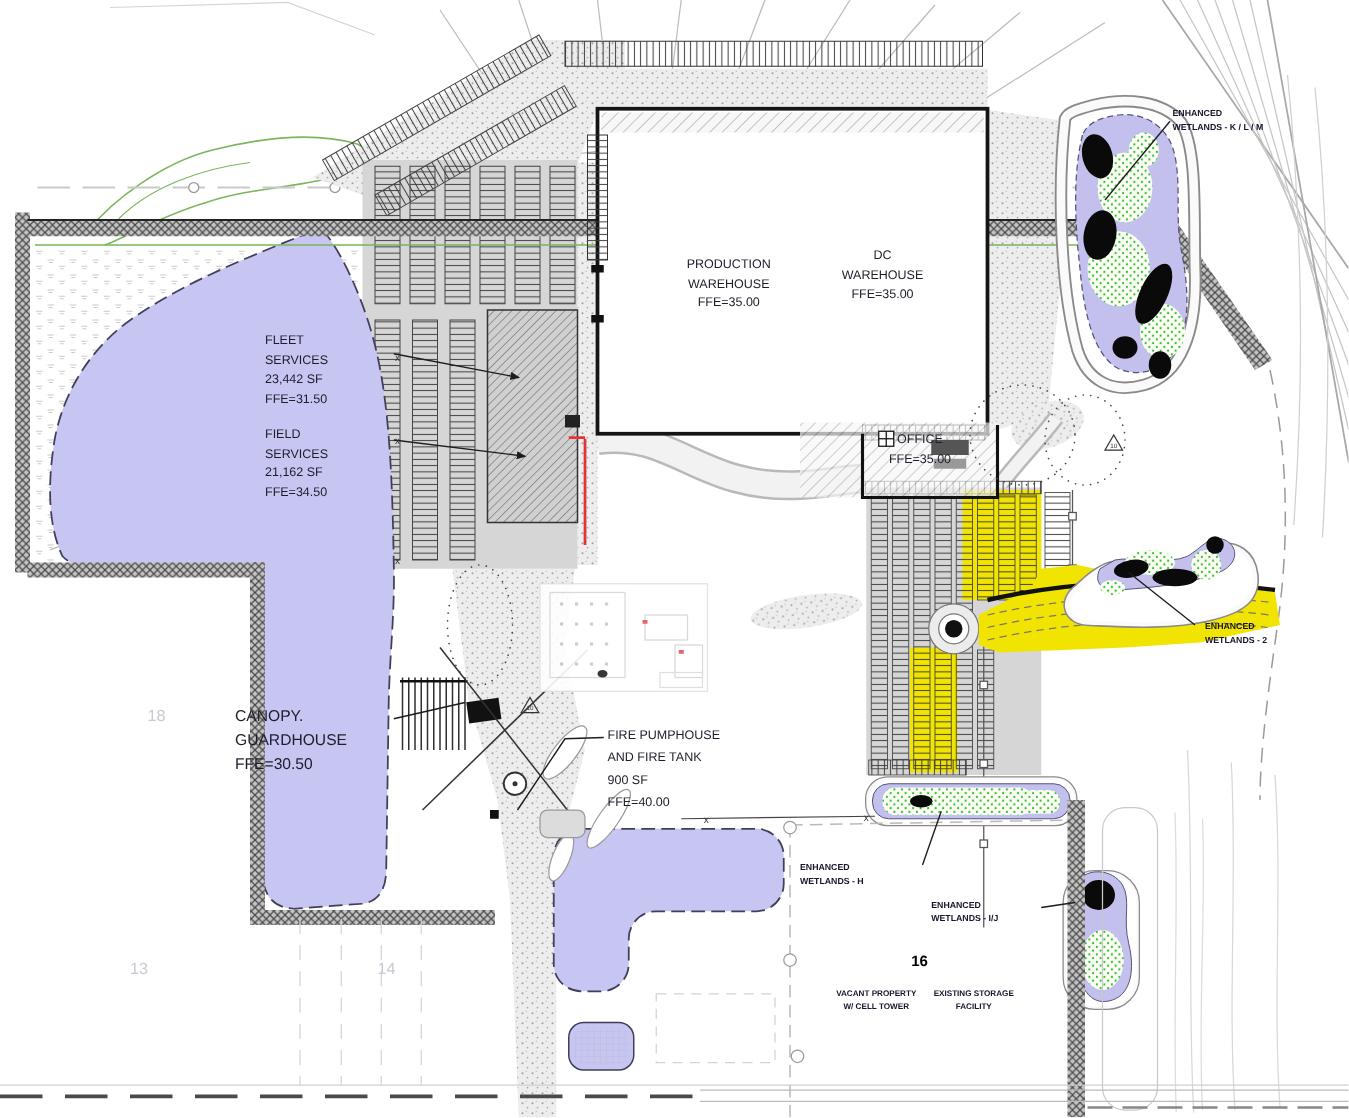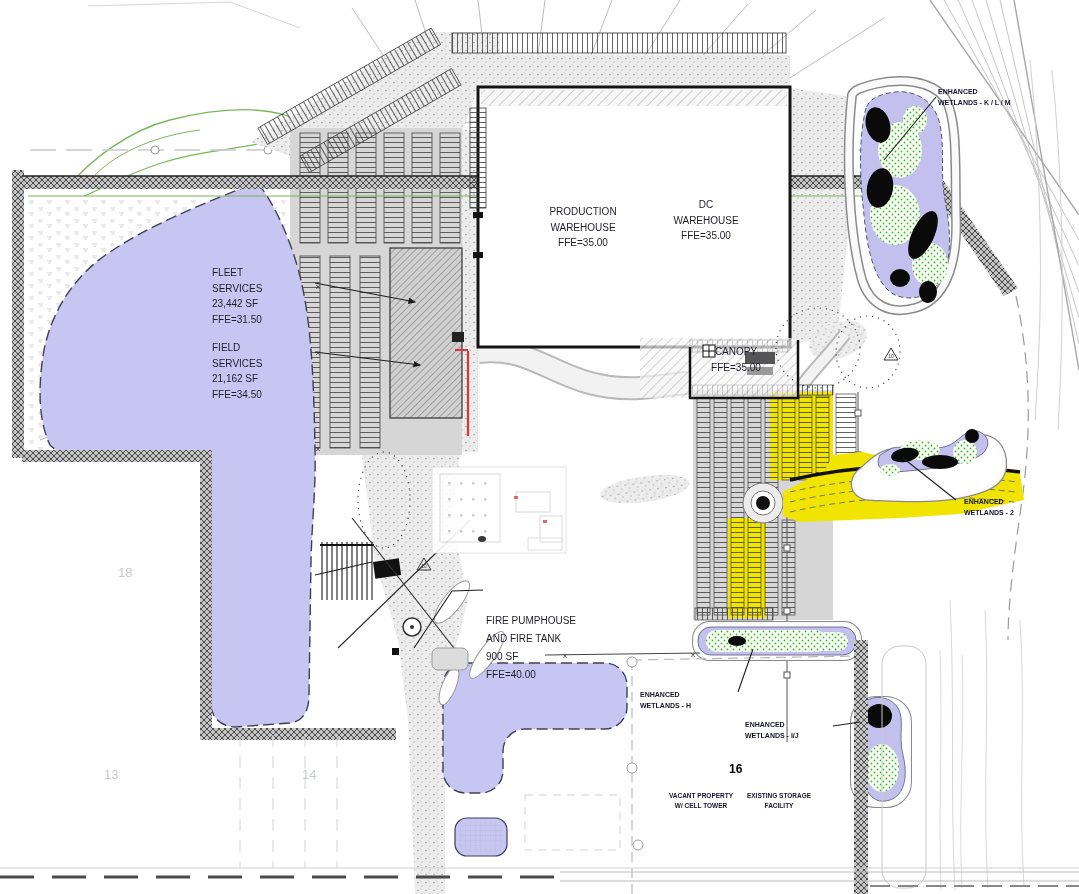--- a/index.html
+++ b/index.html
@@ -7,21 +7,21 @@
           font-family:"Liberation Sans",sans-serif;}
   svg.base{position:absolute;left:0;top:0;}
   .lbl{position:absolute;color:#1d1d2b;font-size:10px;line-height:15.5px;white-space:nowrap;}
   .lbl.right{text-align:left;}
   .lbl.center{text-align:center;}
   .lbl.small{font-size:7px;font-weight:bold;line-height:11px;color:#14142a;}
   .lbl.tiny{font-size:6.5px;font-weight:bold;line-height:10px;color:#14142a;}
   .parcel{position:absolute;color:#c6cad2;font-size:13px;}
   .parcel.p16{color:#000000;font-size:12px;font-weight:bold;}
   .canopyl{font-size:12.5px;line-height:19px;}
-  .firel{line-height:18px;margin-top:32px;}
+  .firel{line-height:18px;}
 </style>
 </head>
 <body>
 
 <div class="canvas">
 
 <svg class="base" width="1079" height="894" viewBox="0 0 1079 894">
   <defs>
     <pattern id="stip" width="8" height="8" patternUnits="userSpaceOnUse">
       <rect width="8" height="8" fill="#ededed"></rect>
@@ -455,24 +455,29 @@
 </div>
 
 <div class="lbl right" style="left:212px;top:340px;width:100px">
   <div>FIELD</div>
   <div>SERVICES</div>
   <div>21,162 SF</div>
   <div>FFE=34.50</div>
 </div>
 
 <div class="lbl center" style="left:686px;top:344px;width:100px">
-  <div>CANOPY</div>
+  <div>OFFICE</div>
   <div>FFE=35.00</div>
 </div>
 
+<div class="lbl right canopyl" style="left:188px;top:564px;width:130px">
+  <div>CANOPY.</div>
+  <div>GUARDHOUSE</div>
+  <div>FFE=30.50</div>
+</div>
 
 <div class="lbl firel" style="left:486px;top:580px">
   <div>FIRE PUMPHOUSE</div>
   <div>AND FIRE TANK</div>
   <div>900 SF</div>
   <div>FFE=40.00</div>
 </div>
 
 <div class="lbl small" style="left:938px;top:86px">
   <div>ENHANCED</div>

